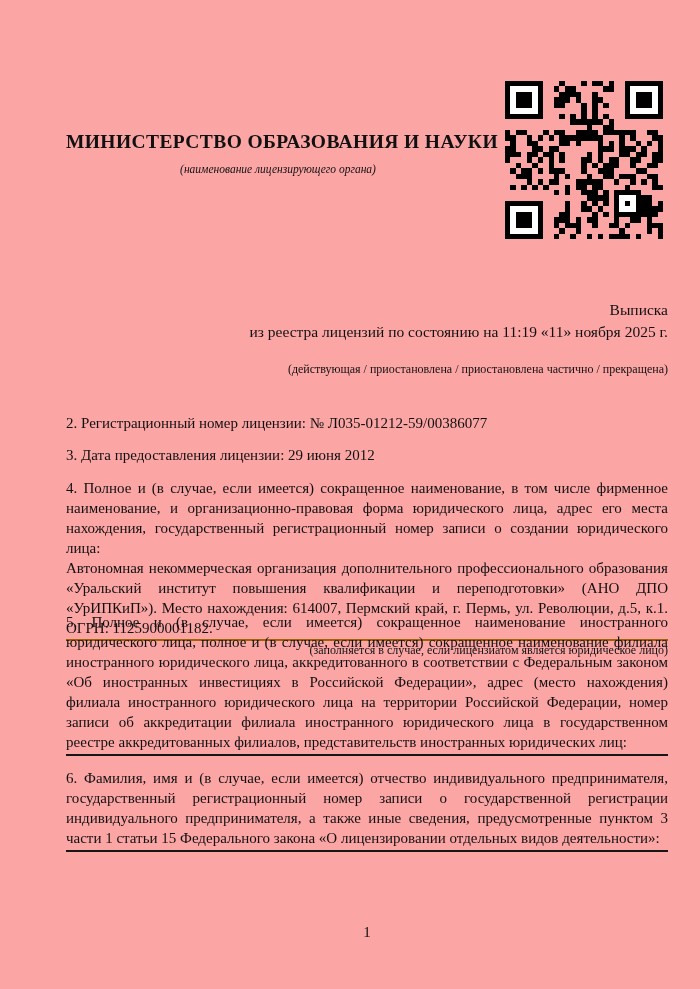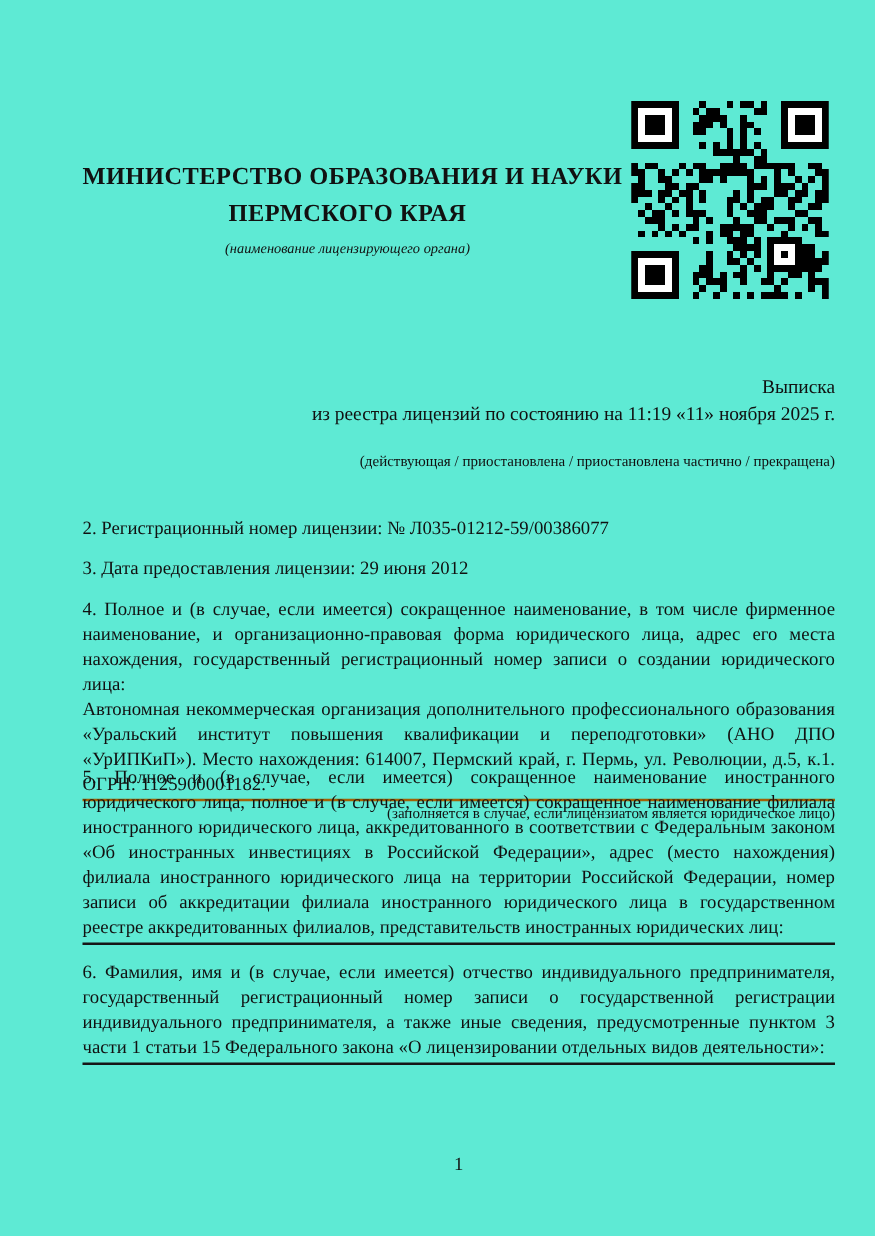--- a/index.html
+++ b/index.html
@@ -4,21 +4,21 @@
 <style>
   html, body {
     margin: 0;
     padding: 0;
     background: #ffffff;
   }
   .page {
     position: relative;
     width: 700px;
     height: 989px;
-    background: #5eead4;
+    background: #fca5a5;
     font-family: "Liberation Serif", "DejaVu Serif", serif;
     color: #111111;
     overflow: hidden;
   }
   .org-header {
     position: absolute;
     left: 66px;
     top: 127px;
     width: 424px;
     text-align: center;
@@ -90,21 +90,20 @@
     line-height: 21px;
   }
 </style>
 </head>
 <body>
 
 <div class="page">
 
   <div class="org-header">
     <div class="org-line">МИНИСТЕРСТВО ОБРАЗОВАНИЯ И НАУКИ</div>
-    <div class="org-line">ПЕРМСКОГО КРАЯ</div>
     <div class="org-caption">(наименование лицензирующего органа)</div>
   </div>
 
   <div class="qr-code">
       <svg viewBox="0 0 29 29" width="100%" height="100%" shape-rendering="crispEdges" fill="#000">
         <rect x="10" y="0" width="1" height="1"></rect>
         <rect x="14" y="0" width="1" height="1"></rect>
         <rect x="16" y="0" width="1" height="1"></rect>
         <rect x="17" y="0" width="1" height="1"></rect>
         <rect x="19" y="0" width="1" height="1"></rect>

